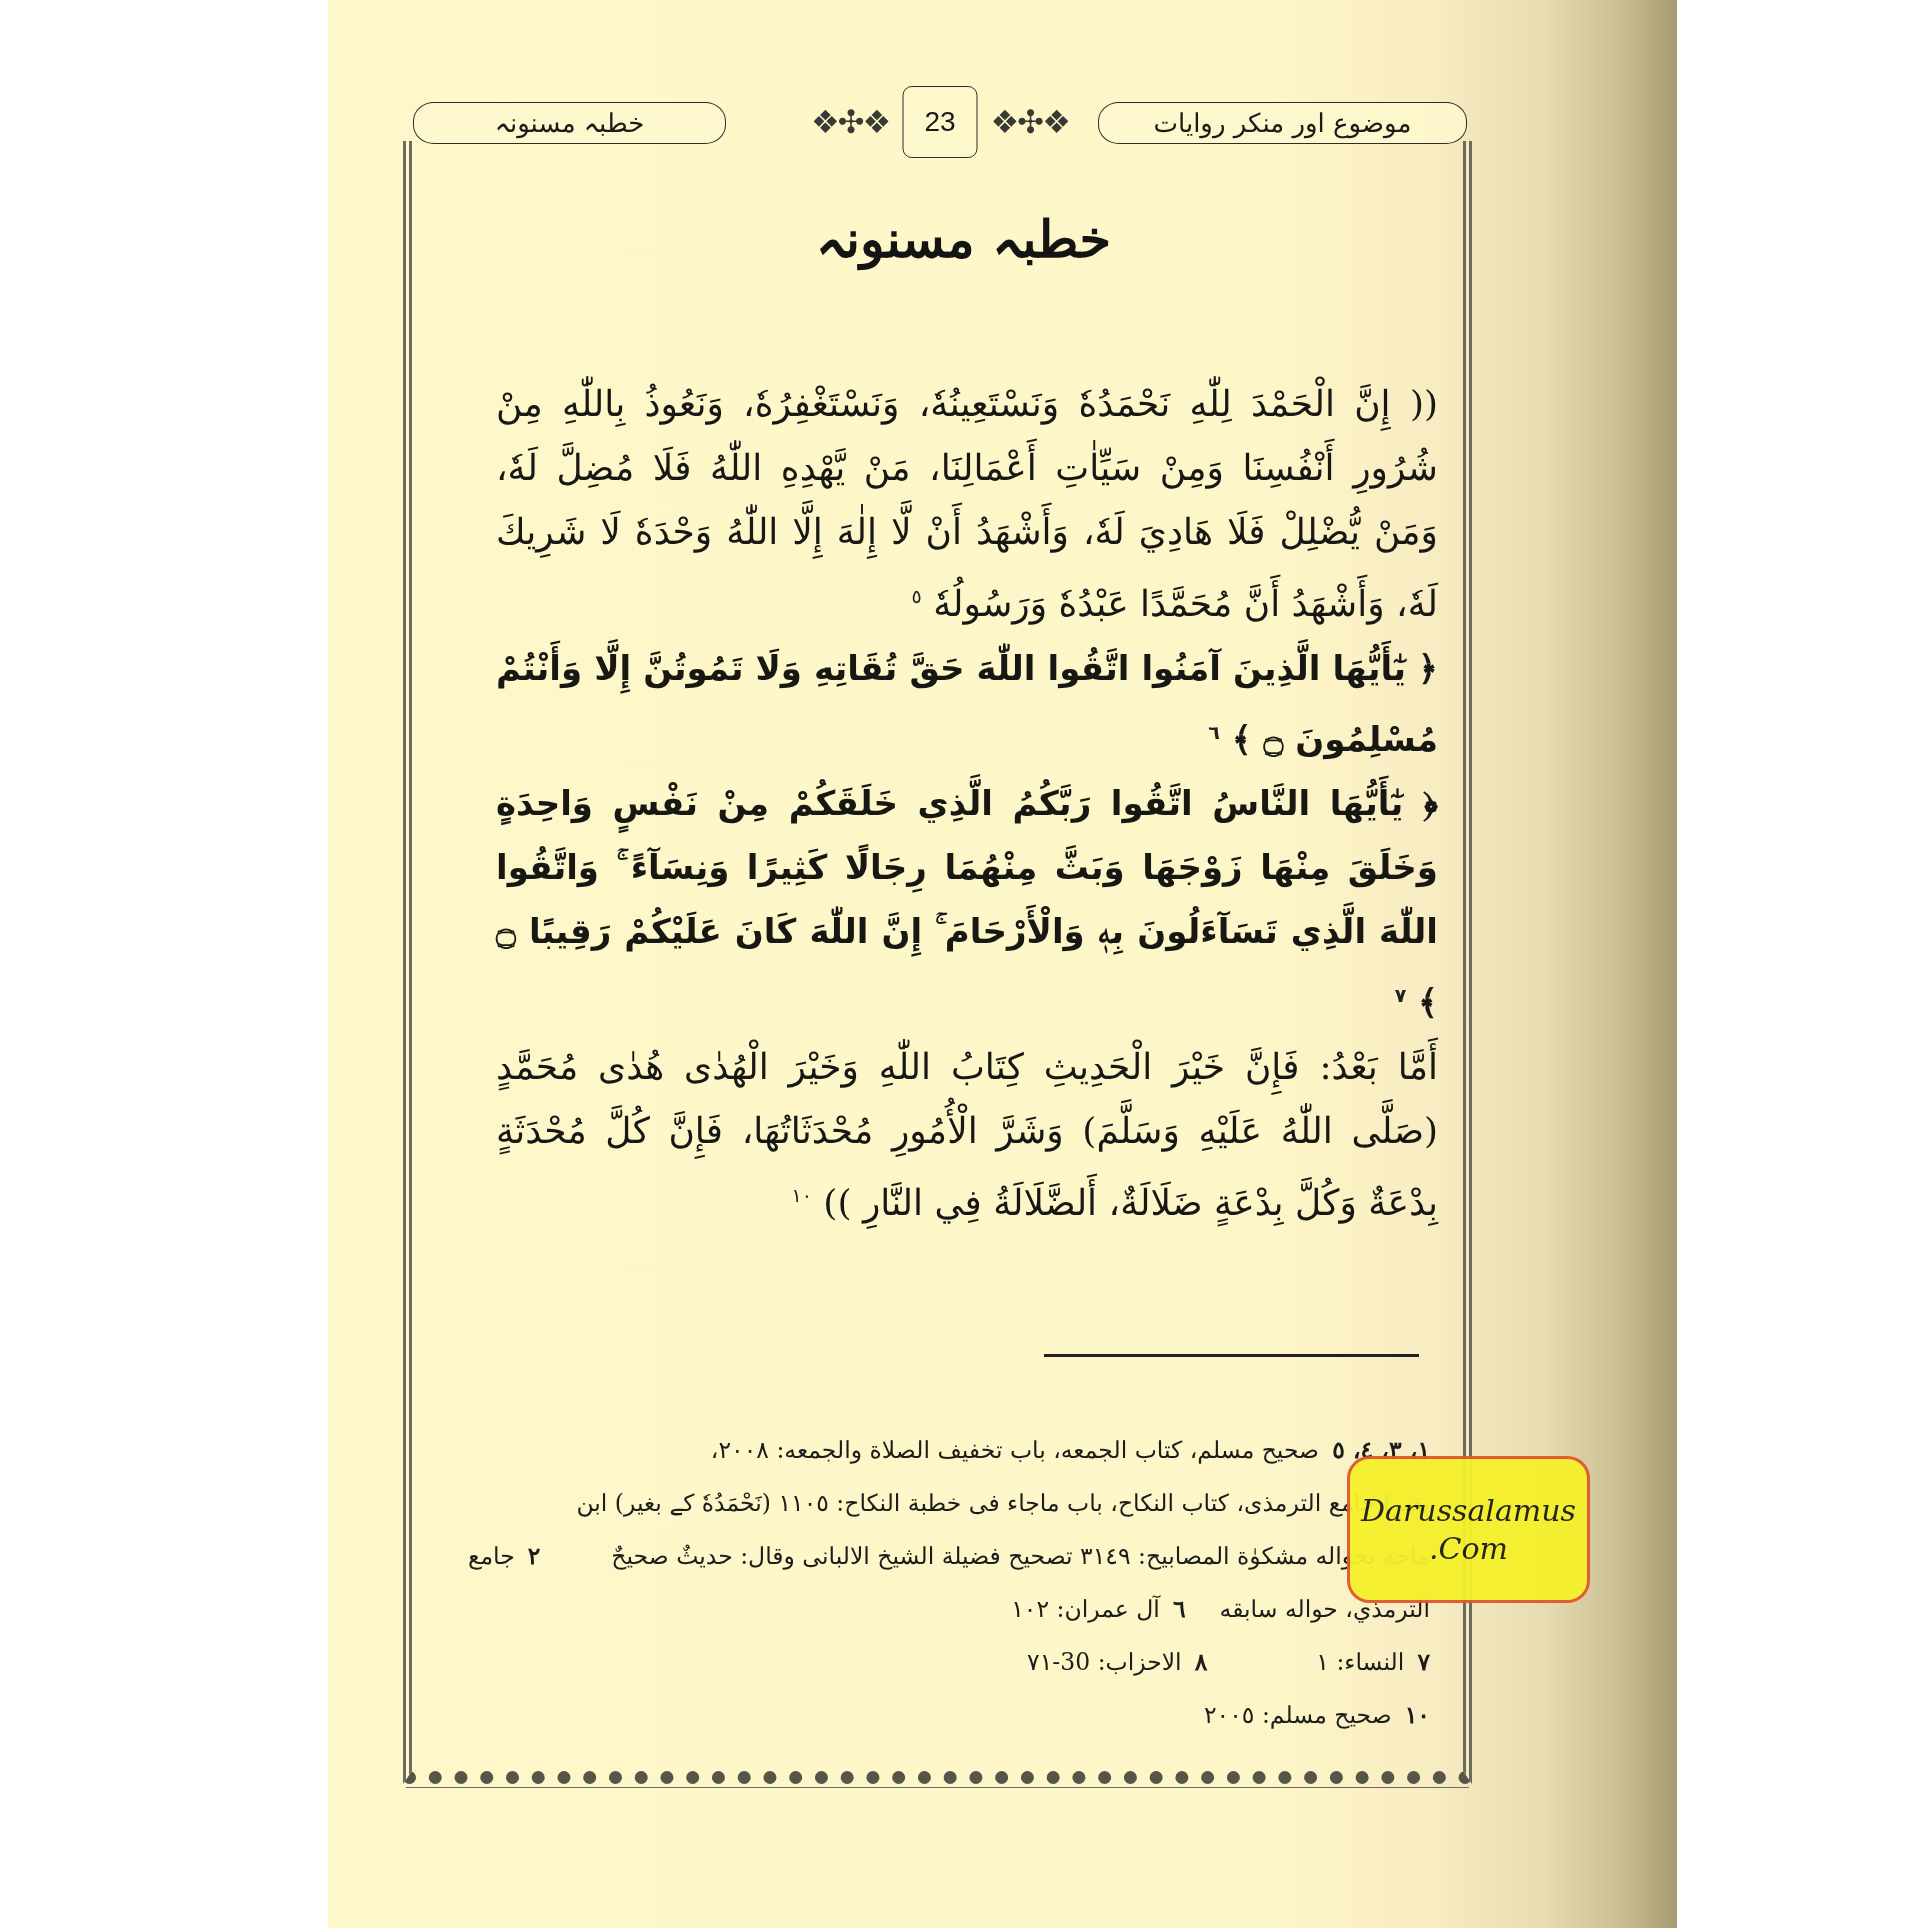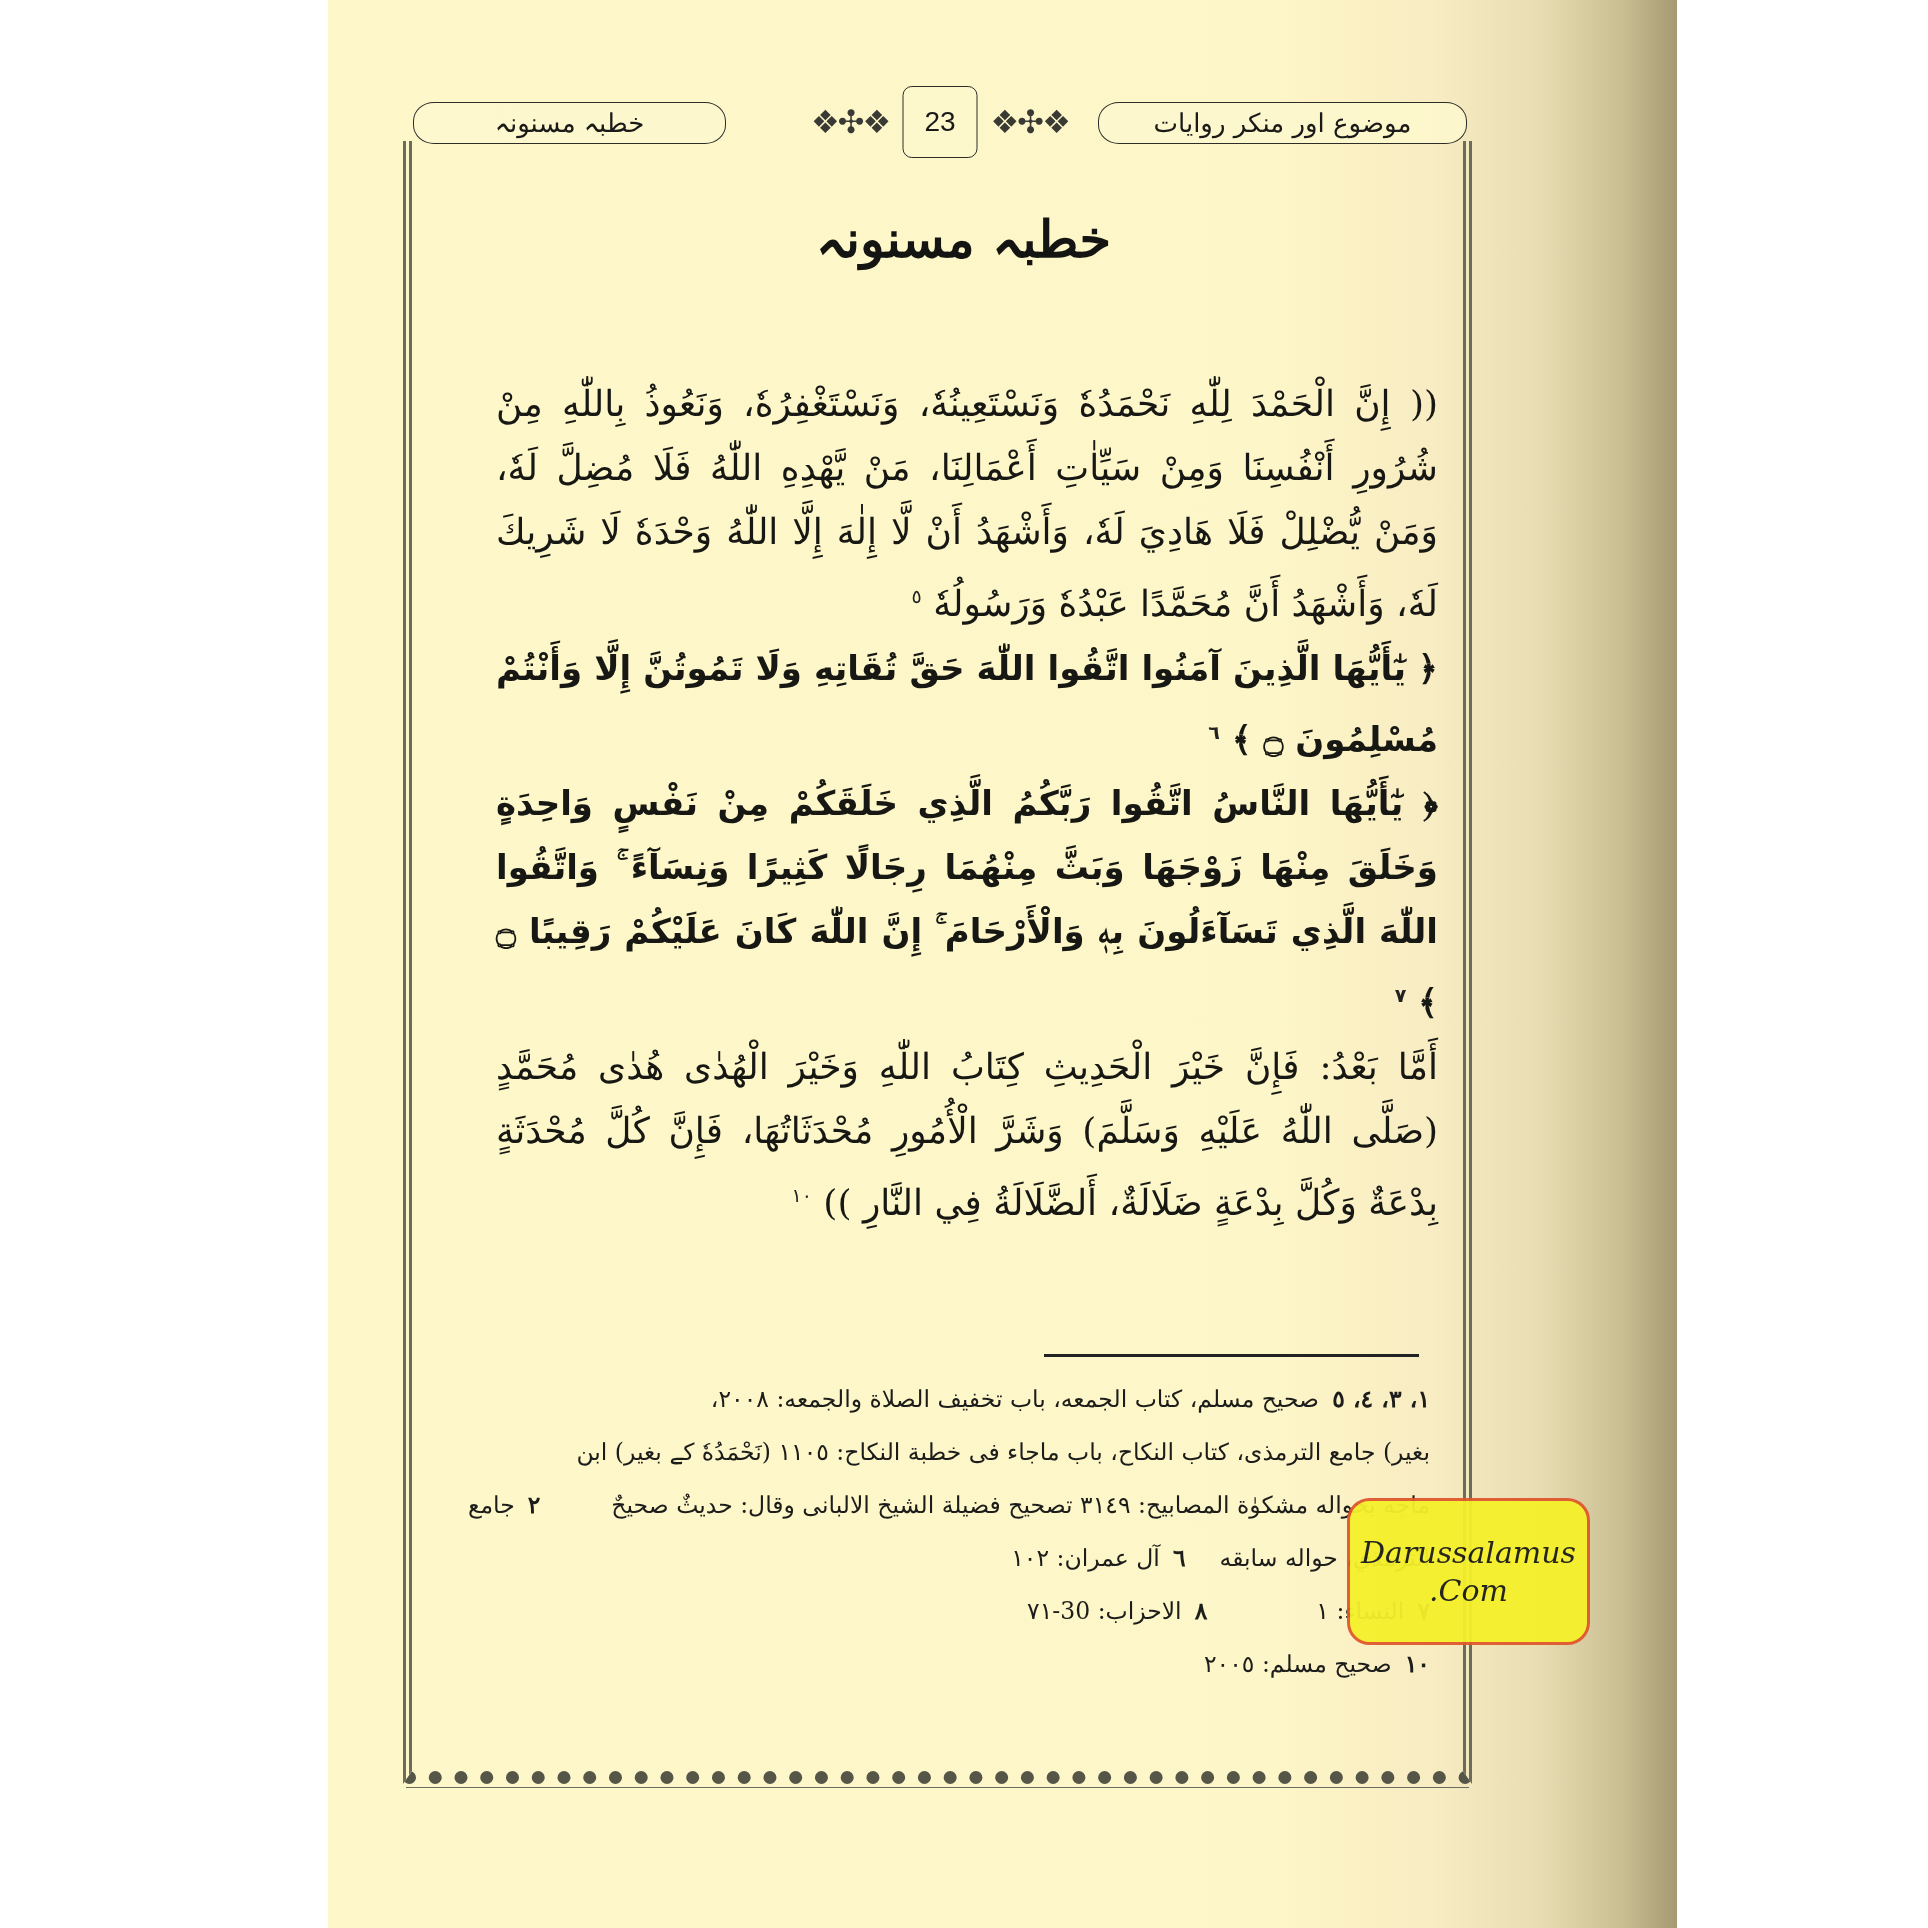--- a/index.html
+++ b/index.html
@@ -123,21 +123,21 @@
     left: 716px;
     top: 1354px;
     width: 375px;
     height: 2.8px;
     background: #222;
   }
   .footnotes {
     position: absolute;
     left: 102px;
     width: 1000px;
-    top: 1373px;
+    top: 1424px;
     direction: rtl;
     text-align: right;
     font-family: "DejaVu Serif", serif;
     font-size: 23.5px;
     line-height: 53px;
     color: #1c1c1a;
   }
   .fn-line { margin: 0; white-space: nowrap; overflow: hidden; }
   .fn-num { font-weight: bold; margin-left: 5.6px; }
   .fn-gap { display: inline-block; width: 56px; }
@@ -154,21 +154,20 @@
     display: flex;
     flex-direction: column;
     align-items: center;
     justify-content: center;
     font-family: "DejaVu Serif", serif;
     font-style: italic;
     font-size: 30px;
     line-height: 38px;
     color: #1b1b18;
     opacity: 0.95;
-    margin-top: 42px;
   }
 </style>
 </head>
 <body>
 
 <div class="page">
 
   <div class="frame"></div>
 
   <div class="header">

